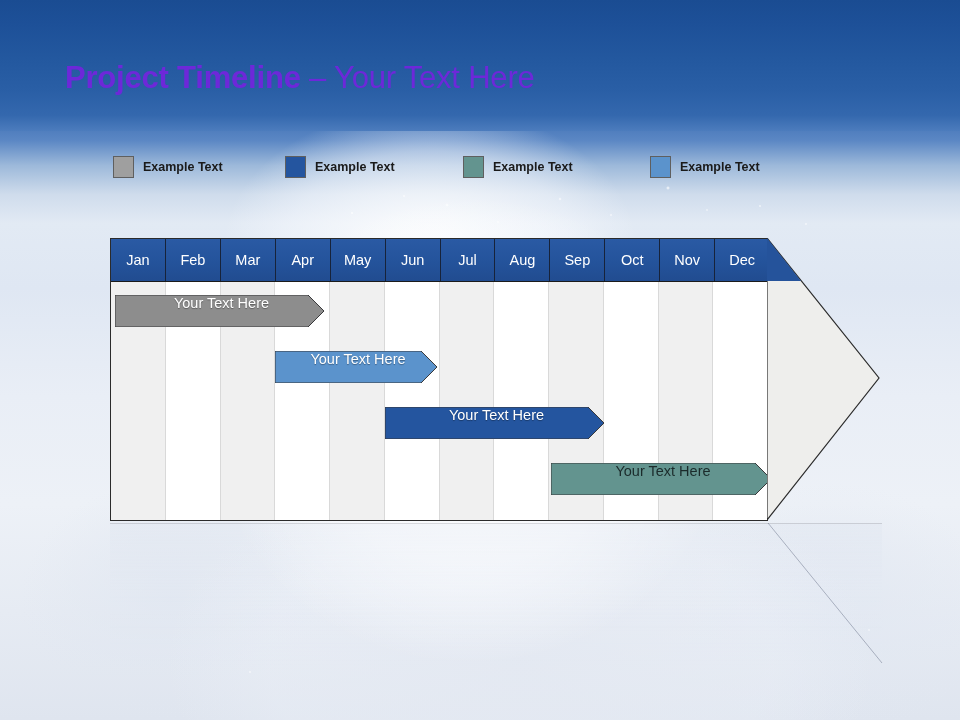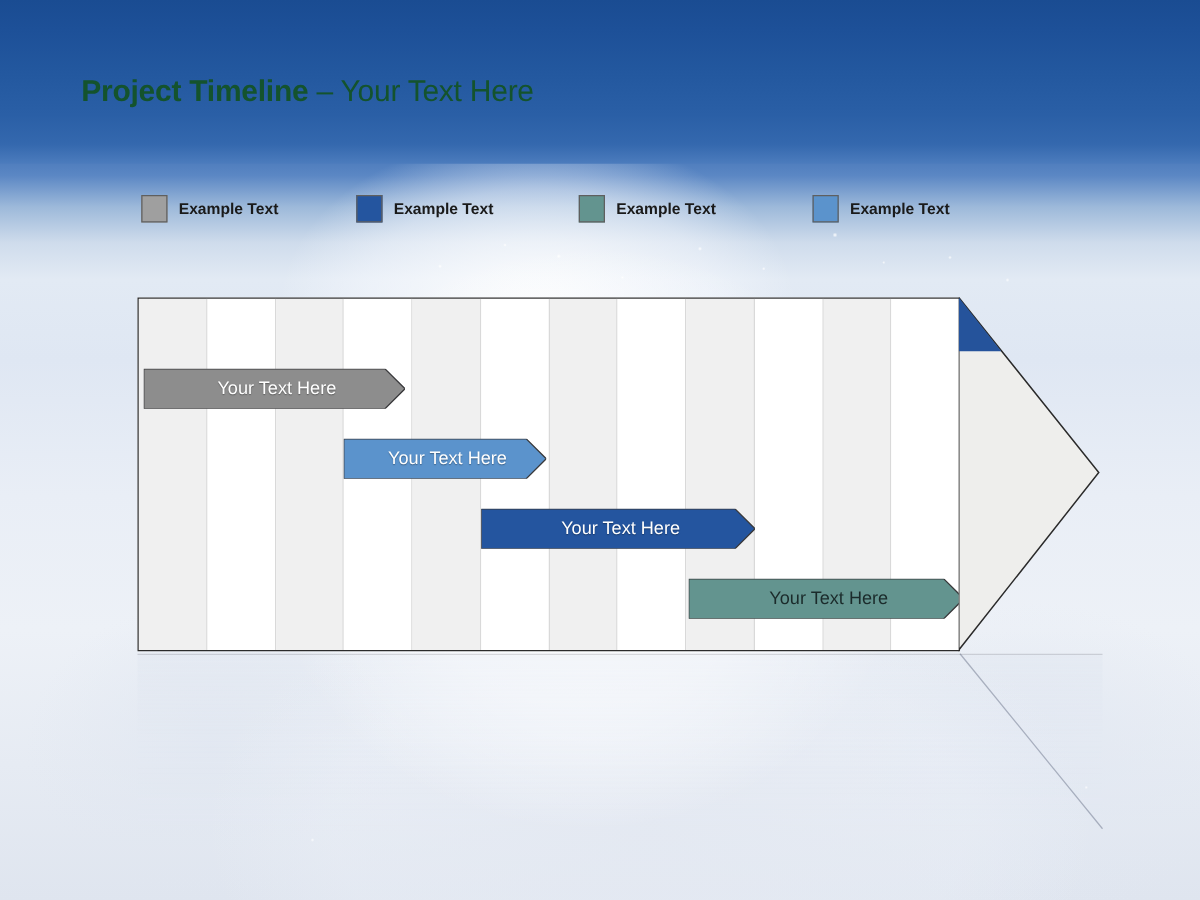--- a/index.html
+++ b/index.html
@@ -72,22 +72,22 @@
     width: 960px;
     height: 131px;
     background: linear-gradient(180deg,
       #1a4c92 0%, #1d5098 18%, #23589f 45%, #2a5fa6 70%, #3468ae 88%, #4c7cbd 100%);
   }
 
   .slide-title {
     position: absolute;
     left: 65px;
     top: 60px;
-    font-size: 24px;
-    color: #14532d;
+    font-size: 31px;
+    color: #6d28d9;
     white-space: nowrap;
     letter-spacing: -0.2px;
   }
   .slide-title .t-bold   { font-weight: bold; }
   .slide-title .t-normal { font-weight: normal; }
 
   
   .legend {
     position: absolute;
     left: 0; top: 154px;
@@ -172,21 +172,21 @@
     top: 238px;
     width: 114px;
     height: 284px;
     pointer-events: none;
   }
 
   
   .bar {
     position: absolute;
     display: flex;
-    align-items: center;
+    align-items: flex-start;
     padding-left: 20px;
   }
   .bar svg { position: absolute; left: 0; top: 0; }
   .bar-label {
     position: relative;
     z-index: 2;
     width: 100%;
     text-align: center;
     padding-right: 16px;
     font-size: 14.5px;
@@ -258,20 +258,34 @@
           <div class="col"></div>
           <div class="col alt"></div>
           <div class="col"></div>
           <div class="col alt"></div>
           <div class="col"></div>
           <div class="col alt"></div>
           <div class="col"></div>
           <div class="col alt"></div>
           <div class="col"></div>
         </div>
+      <div class="header-row">
+          <div class="header-cell">Jan</div>
+          <div class="header-cell">Feb</div>
+          <div class="header-cell">Mar</div>
+          <div class="header-cell">Apr</div>
+          <div class="header-cell">May</div>
+          <div class="header-cell">Jun</div>
+          <div class="header-cell">Jul</div>
+          <div class="header-cell">Aug</div>
+          <div class="header-cell">Sep</div>
+          <div class="header-cell">Oct</div>
+          <div class="header-cell">Nov</div>
+          <div class="header-cell">Dec</div>
+        </div>
     <div class="bar" style="left: 4px; top: 56px; width: 209px; height: 32px;">
           <svg width="209" height="32" viewBox="0 0 209 32">
             <polygon points="0,0 193,0 209,16 193,32 0,32" fill="#8d8d8d" stroke="#39393b" stroke-width="1"></polygon>
           </svg>
           <span class="bar-label light">Your  Text Here</span>
         </div>
         <div class="bar" style="left: 164px; top: 112px; width: 162px; height: 32px;">
           <svg width="162" height="32" viewBox="0 0 162 32">
             <polygon points="0,0 146,0 162,16 146,32 0,32" fill="#5b93cc" stroke="#39393b" stroke-width="1"></polygon>
           </svg>

